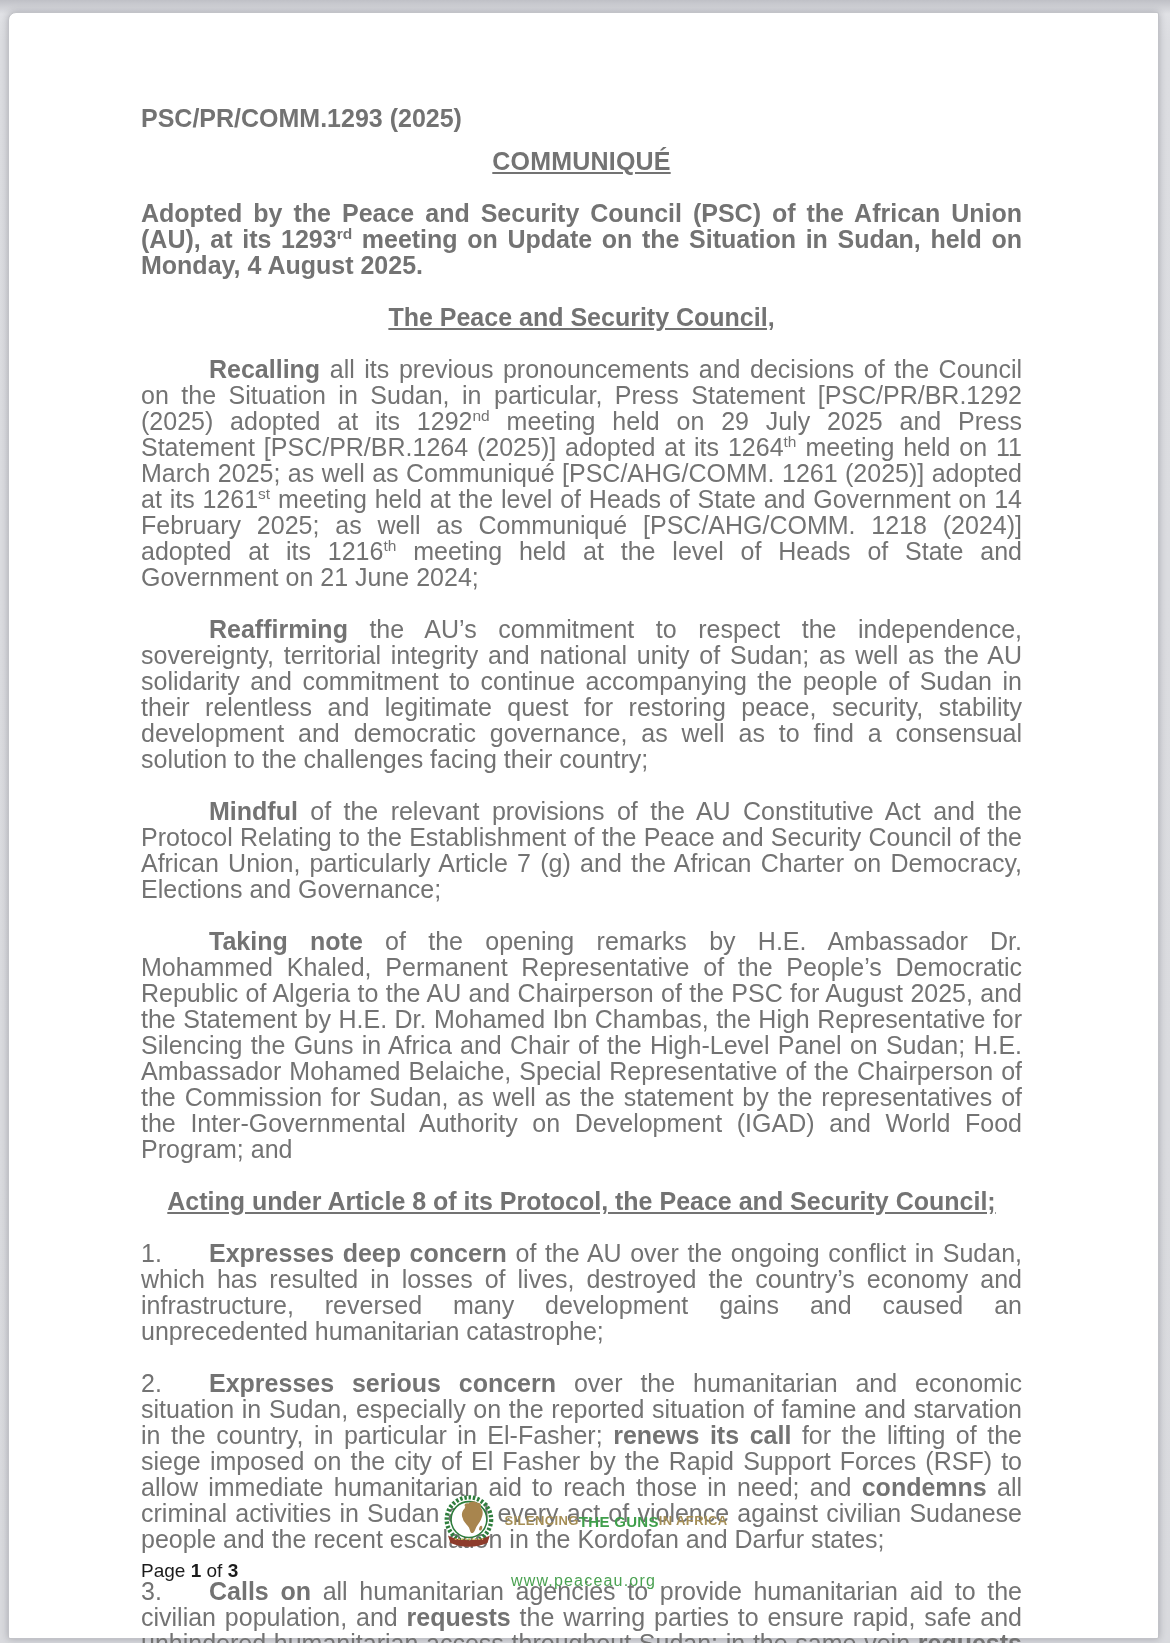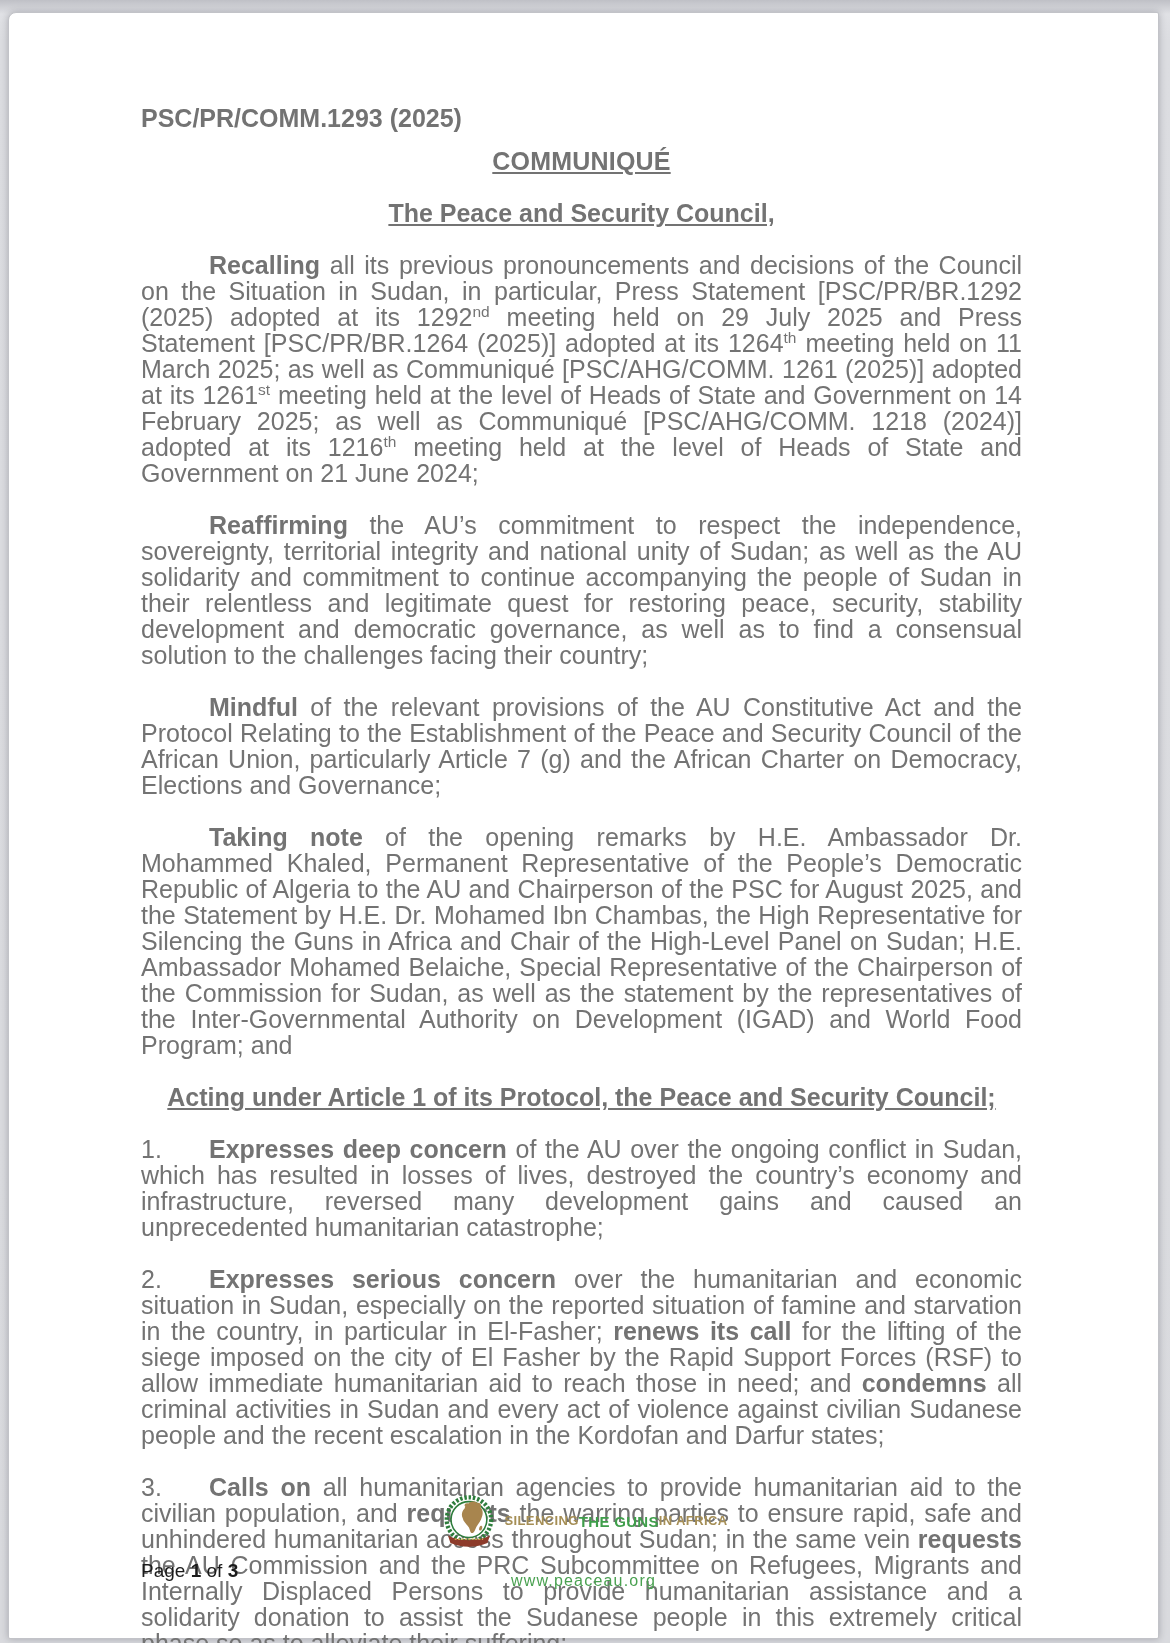--- a/index.html
+++ b/index.html
@@ -80,29 +80,30 @@
 
 <div class="scan-bg"></div>
 
 <div class="page">
   <div class="content">
 
     <div class="ref-line">PSC/PR/COMM.1293 (2025)</div>
 
     <div class="doc-title">COMMUNIQUÉ</div>
 
+    <p class="para intro"><b>Adopted by the Peace and Security Council (PSC) of the African Union (AU), at its 1293</b><b><sup>rd</sup></b><b> meeting on Update on the Situation in Sudan, held on Monday, 4 August 2025.</b></p>
 
     <div class="section-heading">The Peace and Security Council,</div>
 
     <p class="para lead"><b class="bi">Recalling</b> all its previous pronouncements and decisions of the Council on the Situation in Sudan, in particular, Press Statement [PSC/PR/BR.1292 (2025) adopted at its 1292<sup>nd</sup> meeting held on 29 July 2025 and Press Statement [PSC/PR/BR.1264 (2025)] adopted at its 1264<sup>th</sup> meeting held on 11 March 2025; as well as Communiqué [PSC/AHG/COMM. 1261 (2025)] adopted at its 1261<sup>st</sup> meeting held at the level of Heads of State and Government on 14 February 2025; as well as Communiqué [PSC/AHG/COMM. 1218 (2024)] adopted at its 1216<sup>th</sup> meeting held at the level of Heads of State and Government on 21 June 2024;</p>
     <p class="para lead"><b class="bi">Reaffirming</b> the AU’s commitment to respect the independence, sovereignty, territorial integrity and national unity of Sudan; as well as the AU solidarity and commitment to continue accompanying the people of Sudan in their relentless and legitimate quest for restoring peace, security, stability development and democratic governance, as well as to find a consensual solution to the challenges facing their country;</p>
     <p class="para lead"><b class="bi">Mindful</b> of the relevant provisions of the AU Constitutive Act and the Protocol Relating to the Establishment of the Peace and Security Council of the African Union, particularly Article 7 (g) and the African Charter on Democracy, Elections and Governance;</p>
     <p class="para lead"><b class="bi">Taking note</b> of the opening remarks by H.E. Ambassador Dr. Mohammed Khaled, Permanent Representative of the People’s Democratic Republic of Algeria to the AU and Chairperson of the PSC for August 2025, and the Statement by H.E. Dr. Mohamed Ibn Chambas, the High Representative for Silencing the Guns in Africa and Chair of the High-Level Panel on Sudan; H.E. Ambassador Mohamed Belaiche, Special Representative of the Chairperson of the Commission for Sudan, as well as the statement by the representatives of the Inter-Governmental Authority on Development (IGAD) and World Food Program; and</p>
 
-    <div class="section-heading">Acting under Article 1 of its Protocol, the Peace and Security Council;</div>
+    <div class="section-heading">Acting under Article 8 of its Protocol, the Peace and Security Council;</div>
 
     <p class="para"><span class="num">1.</span><span><b class="bi">Expresses deep concern</b> of the AU over the ongoing conflict in Sudan, which has resulted in losses of lives, destroyed the country’s economy and infrastructure, reversed many development gains and caused an unprecedented humanitarian catastrophe;</span></p>
 
     <p class="para"><span class="num">2.</span><span><b class="bi">Expresses serious concern</b> over the humanitarian and economic situation in Sudan, especially on the reported situation of famine and starvation in the country, in particular in El-Fasher; <b class="bi">renews its call</b> for the lifting of the siege imposed on the city of El Fasher by the Rapid Support Forces (RSF) to allow immediate humanitarian aid to reach those in need; and <b class="bi">condemns</b> all criminal activities in Sudan and every act of violence against civilian Sudanese people and the recent escalation in the Kordofan and Darfur states;</span></p>
 
     <p class="para"><span class="num">3.</span><span><b class="bi">Calls</b><b> on</b> all humanitarian agencies to provide humanitarian aid to the civilian population, and <b class="bi">requests</b> the warring parties to ensure rapid, safe and unhindered humanitarian access throughout Sudan; in the same vein <b class="bi">requests</b> the AU Commission and the PRC Subcommittee on Refugees, Migrants and Internally Displaced Persons to provide humanitarian assistance and a solidarity donation to assist the Sudanese people in this extremely critical phase so as to alleviate their suffering;</span></p>
 
   </div>
 
   <div class="footer-pagenum">Page <b>1</b> of <b>3</b></div>

